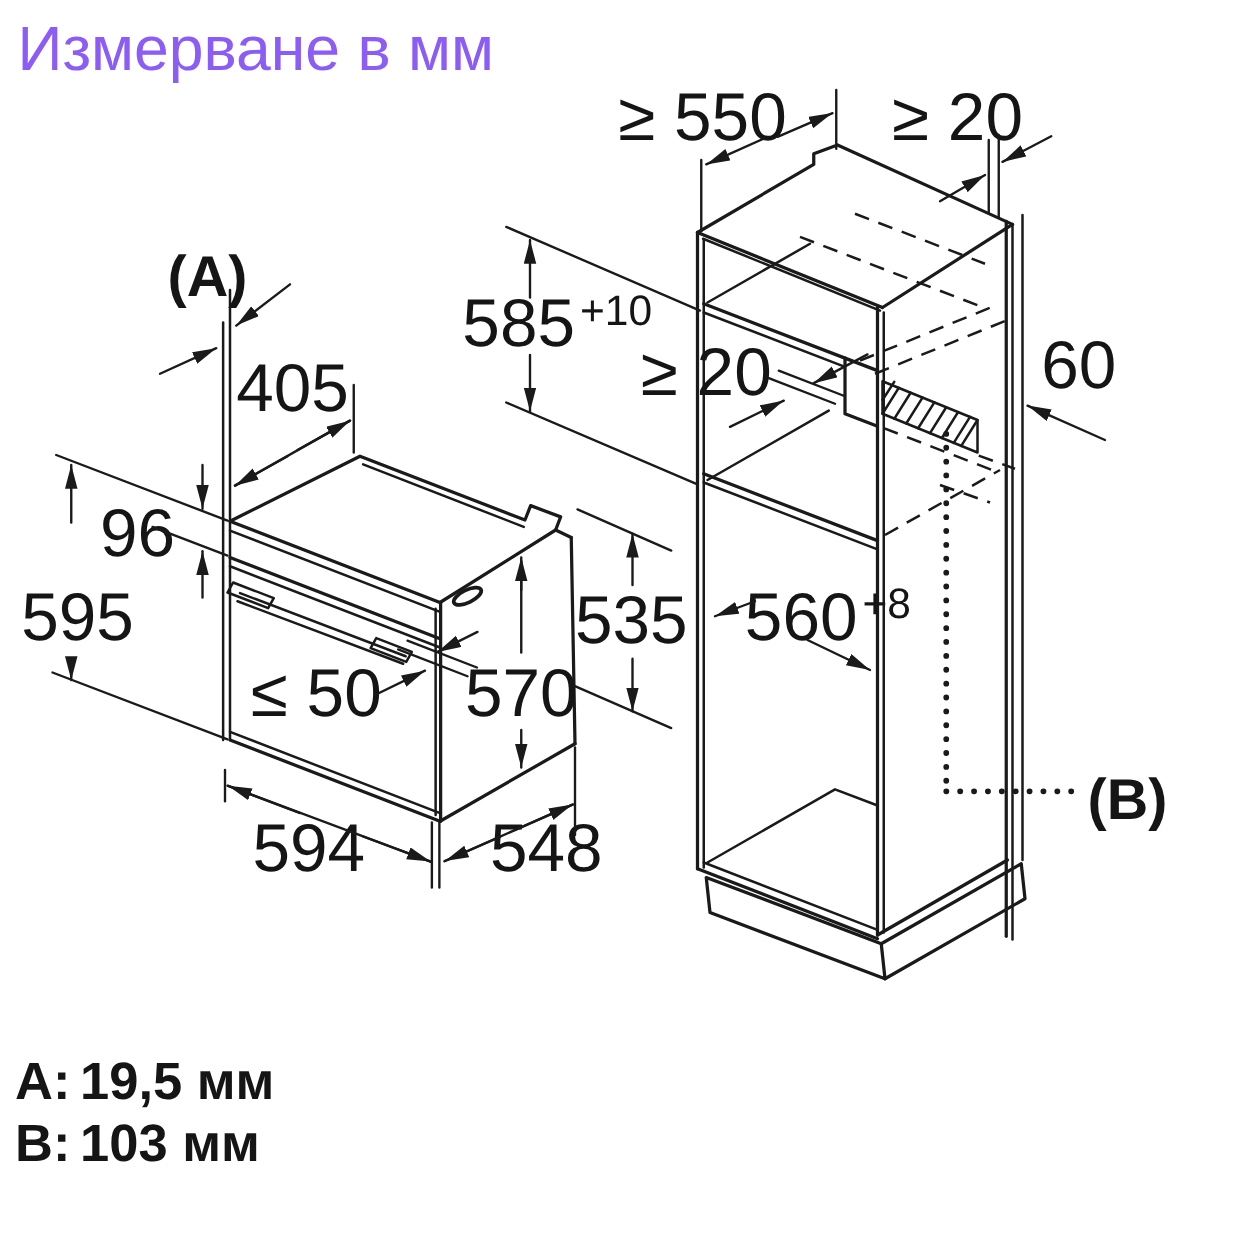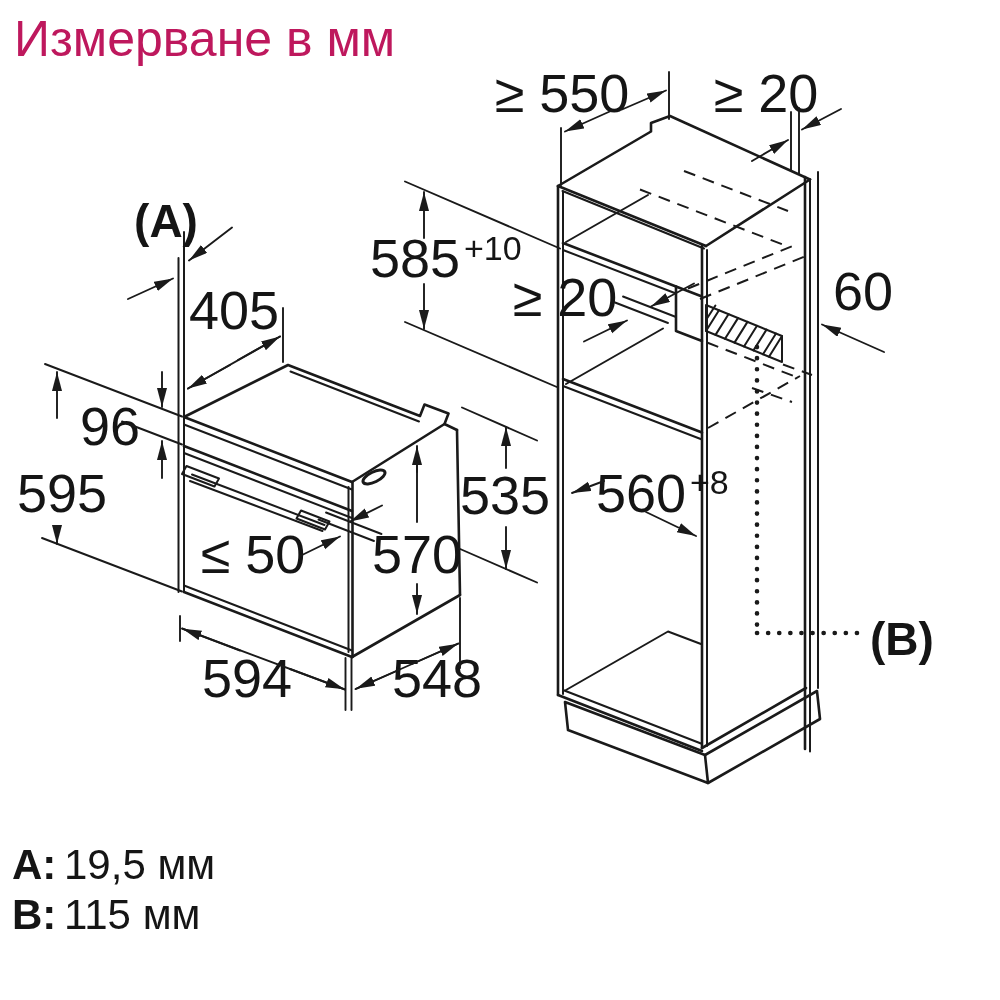--- a/index.html
+++ b/index.html
@@ -1,31 +1,31 @@
 <!DOCTYPE html>
 <html><head>
 <meta charset="utf-8">
 <style>
   html,body{margin:0;padding:0;background:#fff;}
   #page{position:relative;width:1000px;height:1000px;background:#ffffff;overflow:hidden;
         font-family:"Liberation Sans", sans-serif;color:#111;}
-  #title{position:absolute;left:14px;top:10px;font-size:50px;letter-spacing:0px;color:#be185d;}
+  #title{position:absolute;left:14px;top:10px;font-size:50px;letter-spacing:0px;color:#8b5cf6;}
   svg{position:absolute;left:0;top:0;}
   .ln{stroke:#1a1a1a;stroke-width:2.6;fill:none;stroke-linejoin:round;stroke-linecap:round;}
   .ln2{stroke:#1a1a1a;stroke-width:2;fill:none;stroke-linejoin:round;stroke-linecap:round;}
   .dim{stroke:#1a1a1a;stroke-width:1.9;fill:none;stroke-linecap:round;}
   .dash{stroke:#1a1a1a;stroke-width:2;fill:none;stroke-dasharray:12 8;stroke-linecap:butt;}
   .dots{stroke:#1a1a1a;stroke-width:4.6;fill:none;stroke-dasharray:0.1 11;stroke-linecap:round;}
   .dimtext{font-family:"Liberation Sans",sans-serif;font-size:54px;fill:#151515;}
   .suptext{font-family:"Liberation Sans",sans-serif;font-size:34px;fill:#151515;}
   .abtext{font-family:"Liberation Sans",sans-serif;font-size:46px;font-weight:bold;fill:#151515;}
   #legend{position:absolute;left:12px;top:840px;font-size:42px;color:#151515;}
   .note-row{display:flex;align-items:flex-start;line-height:50px;}
   .note-key{font-weight:bold;width:52px;flex:0 0 52px;}
-  .note-val{white-space:nowrap;}
+  .note-val{white-space:nowrap;font-weight:bold;}
 </style>
 </head>
 <body>
 
 <div id="page">
 
   <div id="title">Измерване в мм</div>
 
   <svg width="1000" height="840" viewBox="0 0 1000 840">
     <defs>
@@ -226,18 +226,18 @@
   </svg>
 
   <div id="legend">
     <div class="note-row">
       <span class="note-key">A:</span>
       <span class="note-val">19,5 мм</span>
     </div>
     <div class="note-row">
       <span class="note-key">B:</span>
       <span class="note-val">
-        <div>115 мм</div>
+        <div>103 мм</div>
       </span>
     </div>
   </div>
 
 </div>
 
 </body></html>

